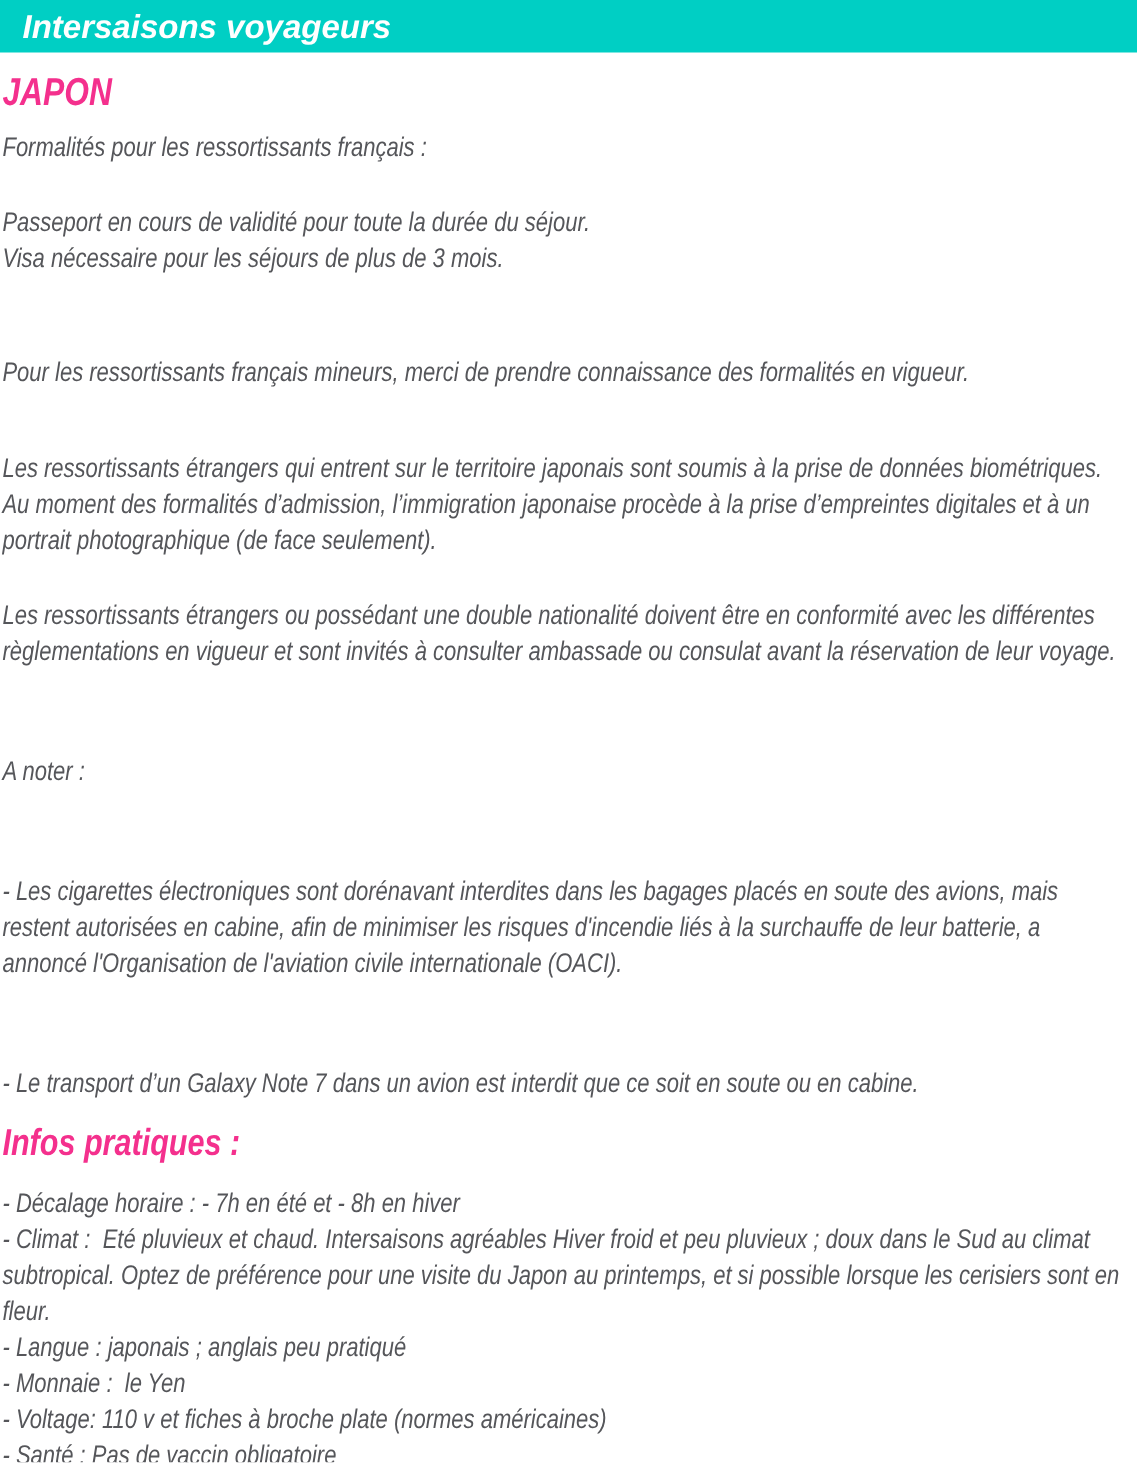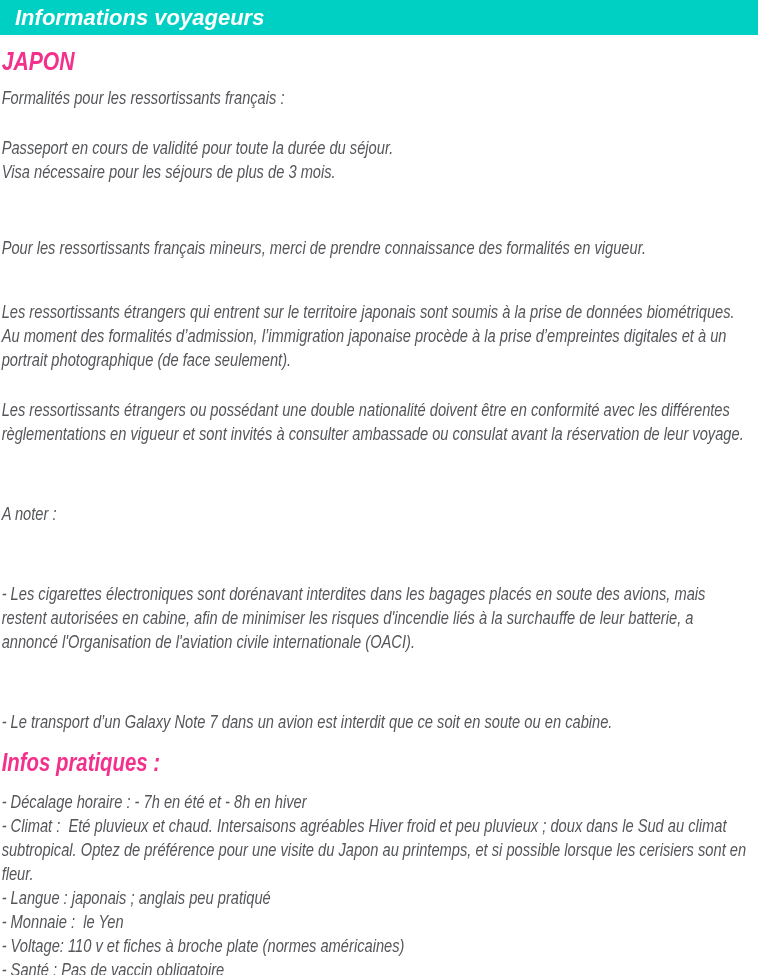--- a/index.html
+++ b/index.html
@@ -81,21 +81,21 @@
     color: var(--pink, #F4308D);
   }
   .infos-list { margin-top: 10px; }
 </style>
 </head>
 <body>
 
 <div class="page">
 
   <header class="topbar">
-    <h1>Informations voyageurs</h1>
+    <h1>Intersaisons voyageurs</h1>
   </header>
 
   <div class="condense">
     <main class="content">
 
       <h2 class="country">JAPON</h2>
 
       <p class="intro">Formalités pour les ressortissants français :</p>
 
       <div class="passport-visa">

